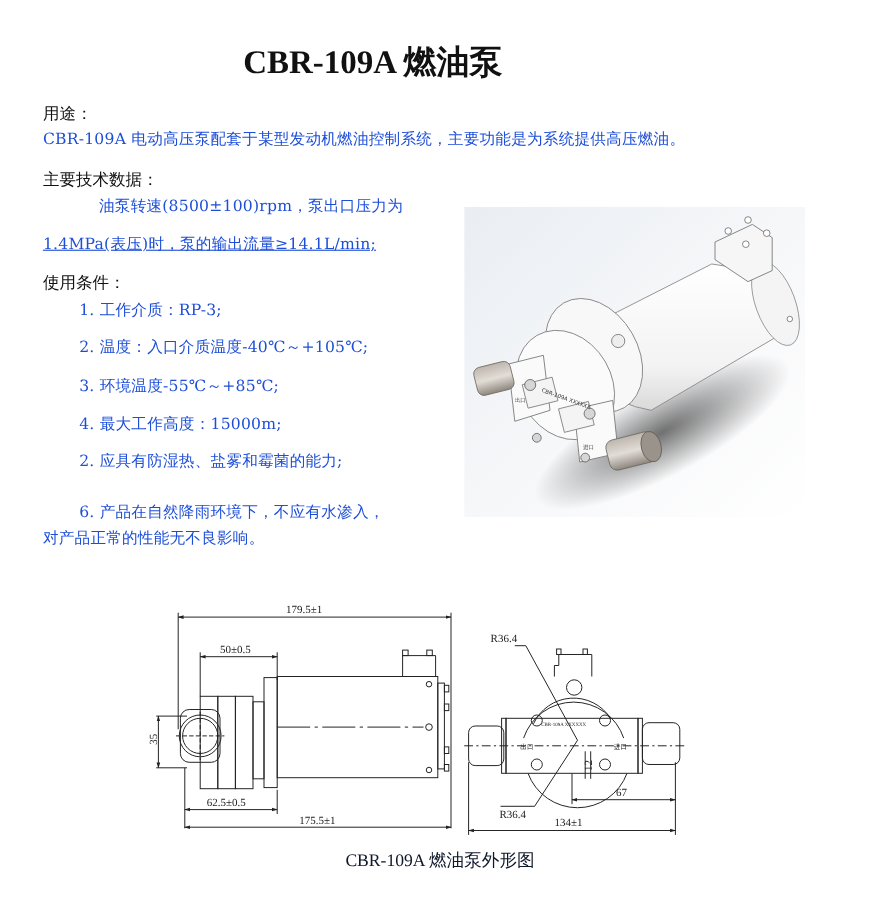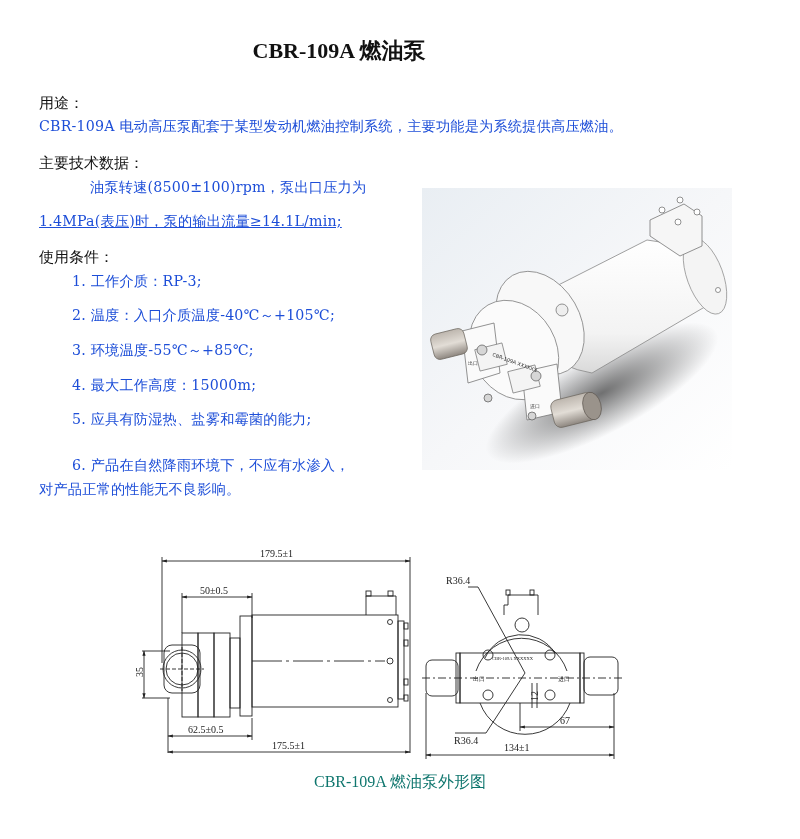--- a/index.html
+++ b/index.html
@@ -2,47 +2,47 @@
 <html><head>
 <meta charset="utf-8">
 <style>
   html, body { margin:0; padding:0; background:#ffffff; }
   body { width:800px; height:839px; position:relative; overflow:hidden; color:#1a1a1a; }
   .serif { font-family: "Liberation Serif", "DejaVu Serif", serif; }
   .song  { font-family: "DejaVu Serif", "Liberation Serif", serif; }
   .sans  { font-family: "DejaVu Sans", "Liberation Sans", sans-serif; }
   .abs { position:absolute; white-space:nowrap; }
 
-  #title { left:0; width:678px; top:36px; text-align:center; font-size:22px; font-weight:bold; color:#111; }
+  #title { left:0; width:678px; top:36px; text-align:center; font-size:30px; font-weight:bold; color:#111; }
 
   .heading { font-size:15px; color:#111; }
   .body-text { font-size:14.2px; color:#1d4ed8; letter-spacing:0.2px; }
 
   #photo { left:422px; top:188px; width:310px; height:282px; }
   #drawing { left:130px; top:543px; width:520px; height:225px; }
-  #caption { left:0; width:800px; top:772px; text-align:center; font-size:16px; color:#0f766e; }
+  #caption { left:0; width:800px; top:772px; text-align:center; font-size:16px; color:#0f172a; }
 </style>
 </head>
 <body>
 
 <div id="title" class="abs serif">CBR-109A 燃油泵</div>
 
 <div class="abs song heading" style="left:39px;top:94px;text-align:center;">用途：</div>
 <div class="abs song body-text" style="left:39px;top:117px;">CBR-109A 电动高压泵配套于某型发动机燃油控制系统，主要功能是为系统提供高压燃油。</div>
 
 <div class="abs song heading" style="left:39px;top:154px;">主要技术数据：</div>
 <div class="abs song body-text" style="left:90px;top:178px;">油泵转速(8500±100)rpm，泵出口压力为</div>
 <div class="abs song body-text" style="left:39px;top:212px;text-decoration:underline;">1.4MPa(表压)时，泵的输出流量≥14.1L/min;</div>
 
 <div class="abs song heading" style="left:39px;top:248px;">使用条件：</div>
 <div class="abs song body-text" style="left:72px;top:272px;">1. 工作介质：RP-3;</div>
 <div class="abs song body-text" style="left:72px;top:306px;">2. 温度：入口介质温度-40℃～+105℃;</div>
 <div class="abs song body-text" style="left:72px;top:341px;">3. 环境温度-55℃～+85℃;</div>
 <div class="abs song body-text" style="left:72px;top:376px;">4. 最大工作高度：15000m;</div>
-<div class="abs song body-text" style="left:72px;top:410px;">5. 应具有防湿热、盐雾和霉菌的能力;</div>
+<div class="abs song body-text" style="left:72px;top:410px;">2. 应具有防湿热、盐雾和霉菌的能力;</div>
 <div class="abs song body-text" style="left:72px;top:429px;margin-top:27px;">6. 产品在自然降雨环境下，不应有水渗入，</div>
 <div class="abs song body-text" style="left:39px;top:480px;">对产品正常的性能无不良影响。</div>
 
 <svg id="photo" class="abs" viewBox="0 0 310 282">
   <defs>
     <linearGradient id="bg" x1="0" y1="0" x2="1" y2="1">
       <stop offset="0" stop-color="#e9eef3"></stop>
       <stop offset="0.5" stop-color="#f6f7f9"></stop>
       <stop offset="1" stop-color="#ffffff"></stop>
     </linearGradient>

